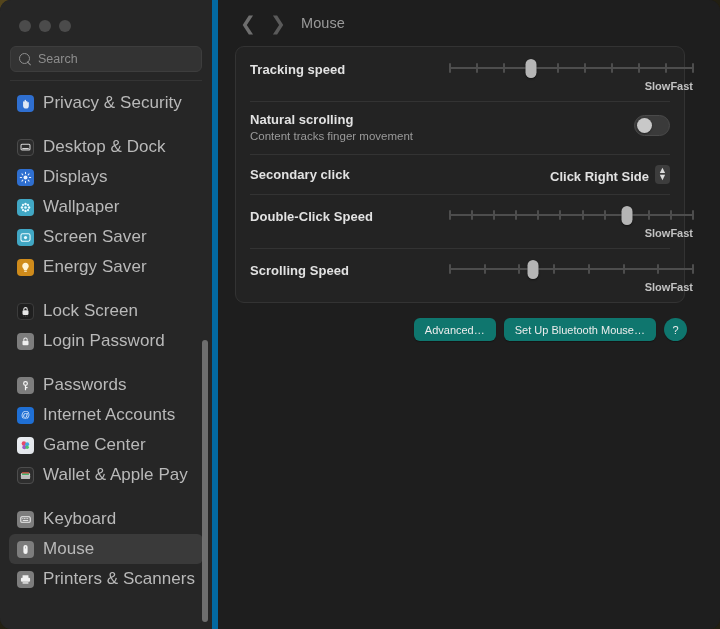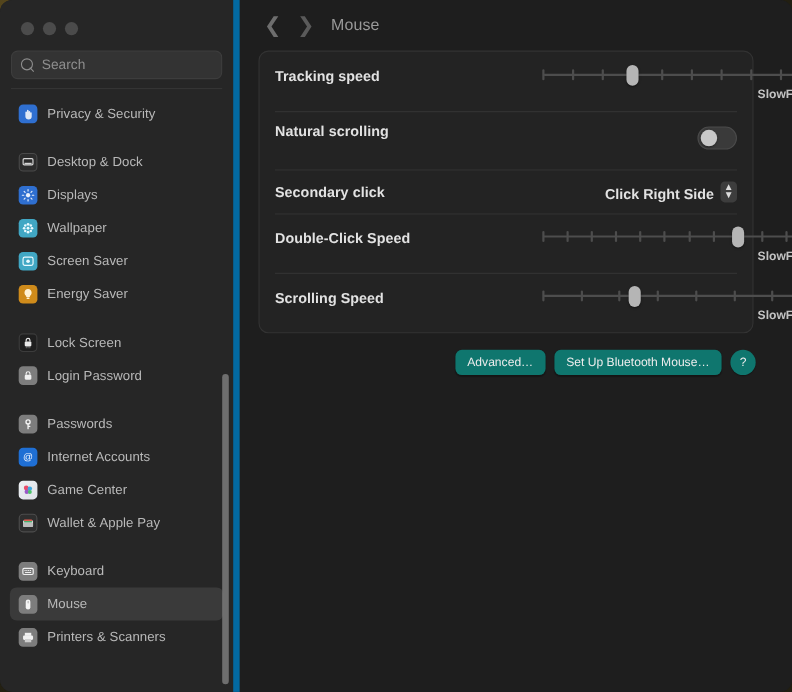--- a/index.html
+++ b/index.html
@@ -113,21 +113,21 @@
     display: flex;
     align-items: center;
     gap: 9px;
     height: 30px;
     padding: 0 8px;
     border-radius: 6px;
     cursor: default;
   }
   .nav-item.selected { background: #3a3a3a; }
   .nav-label {
-    font-size: 12px;
+    font-size: 17px;
     color: #b9b9b9;
     white-space: nowrap;
     letter-spacing: 0.05px;
   }
   .nav-gap { height: 14px; }
 
   .ic {
     width: 17px; height: 17px;
     border-radius: 4px;
     flex: 0 0 17px;
@@ -231,21 +231,21 @@
     font-weight: 700;
     letter-spacing: 0.05px;
   }
   .row-sub {
     font-size: 11.5px;
     color: #9a9a9a;
     margin-top: 3px;
   }
 
   
-  .slider-row { height: 54px; padding-top: 13px; gap: 44px; }
+  .slider-row { height: 54px; padding-top: 13px; }
   .slider-row .row-label { width: 200px; flex: 0 0 200px; padding-top: 2px; }
 
   .slider {
     position: relative;
     width: 243px;
     flex: 0 0 243px;
   }
   .track {
     position: relative;
     height: 10px;
@@ -597,20 +597,21 @@
             <div class="scale">
               <span>Slow</span>
               <span>Fast</span>
             </div>
           </div>
         </div>
 
         <div class="row toggle-row">
           <div class="text-block">
             <div class="row-label">Natural scrolling</div>
+            <div class="row-sub">Content tracks finger movement</div>
           </div>
           <div class="switch">
             <div class="dot"></div>
           </div>
         </div>
 
         <div class="row select-row">
           <div class="row-label">Secondary click</div>
           <div class="popup">
             <span class="popup-value">Click Right Side</span>

